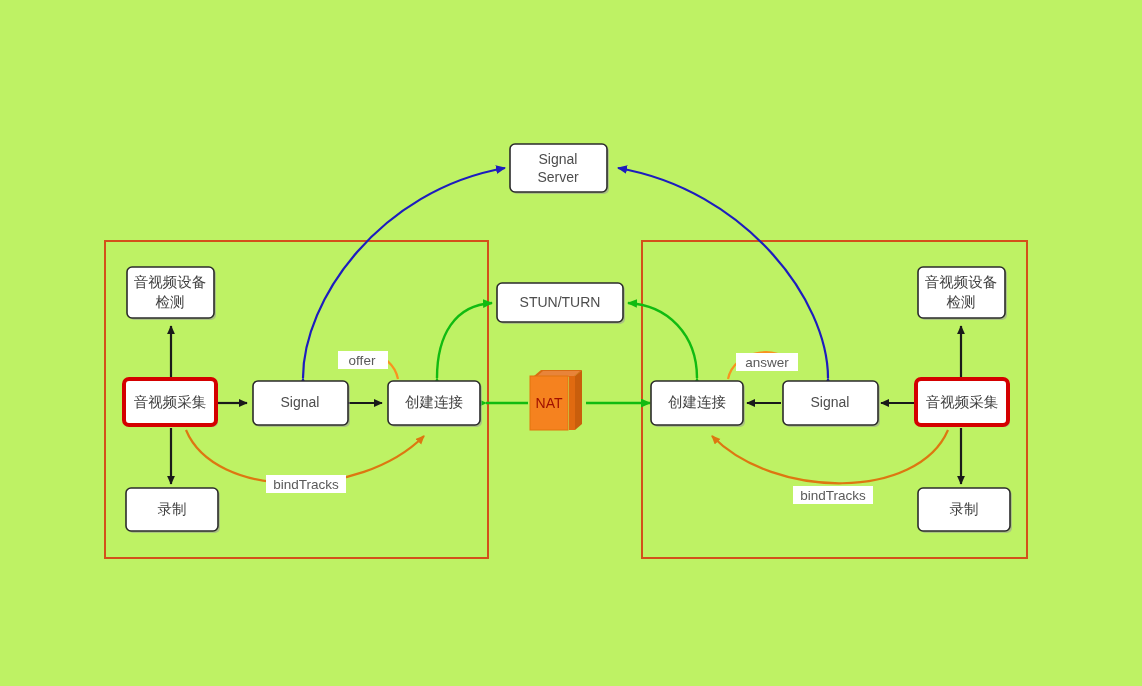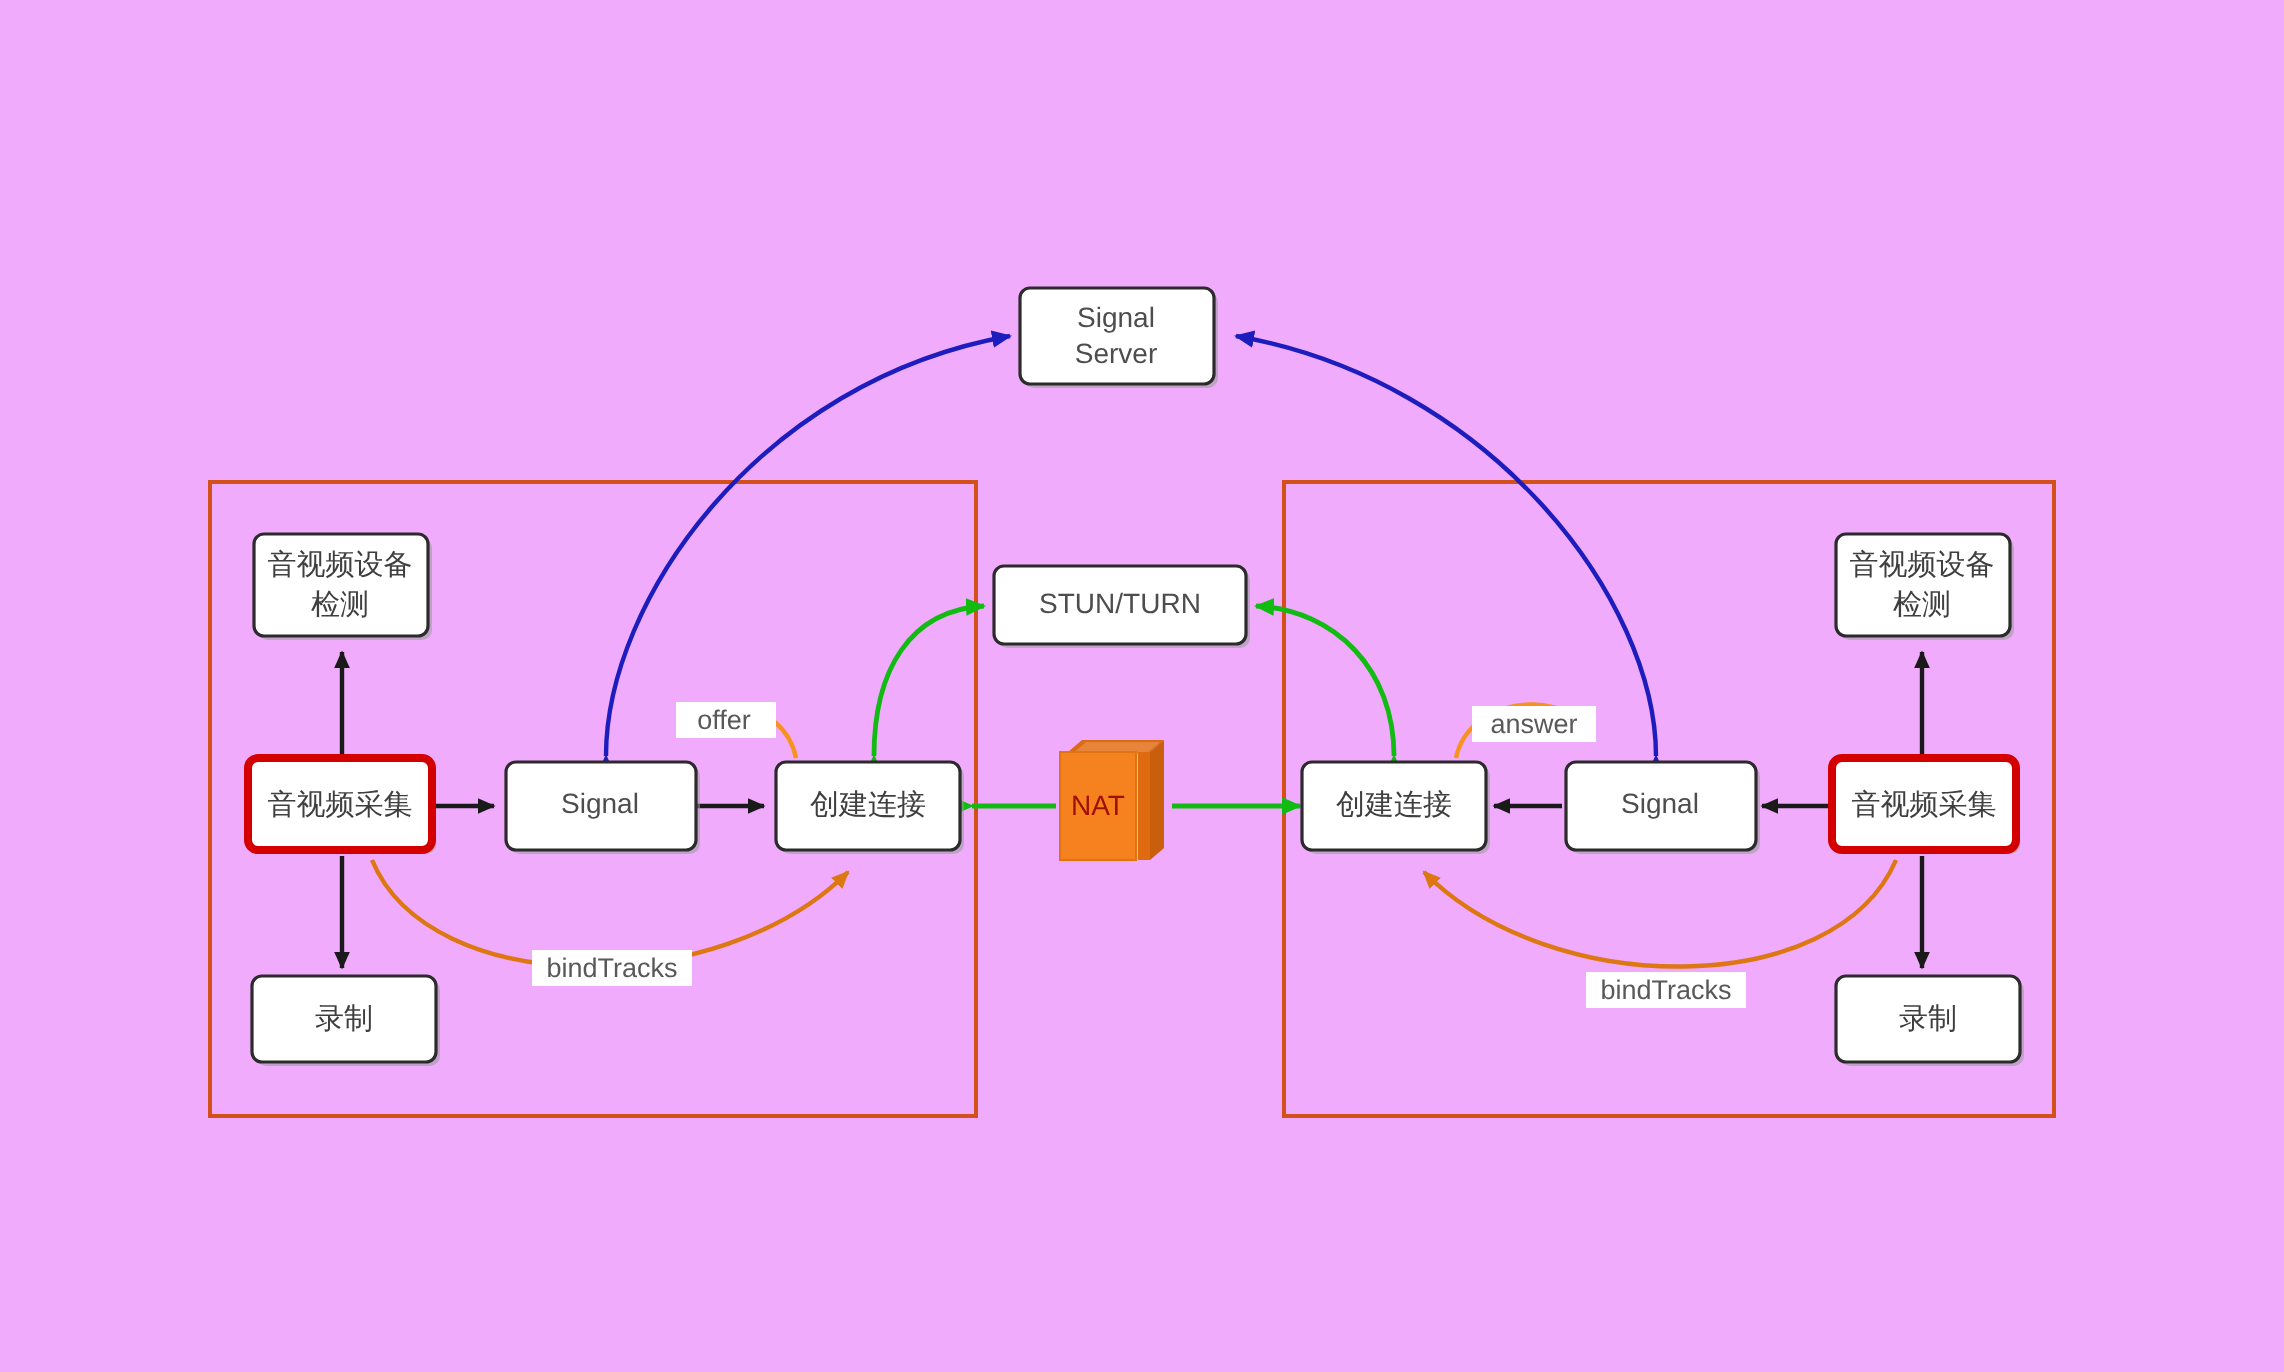--- a/index.html
+++ b/index.html
@@ -10,21 +10,21 @@
   body {
     width: 1142px;
     height: 686px;
     font-family: "Liberation Sans", sans-serif;
     overflow: hidden;
   }
   #diagram-root {
     position: relative;
     width: 1142px;
     height: 686px;
-    background: #f0abfc;
+    background: #bef264;
   }
   svg.canvas {
     position: absolute;
     top: 0;
     left: 0;
     width: 1142px;
     height: 686px;
   }
   .node-label {
     font-family: "Liberation Sans", sans-serif;

